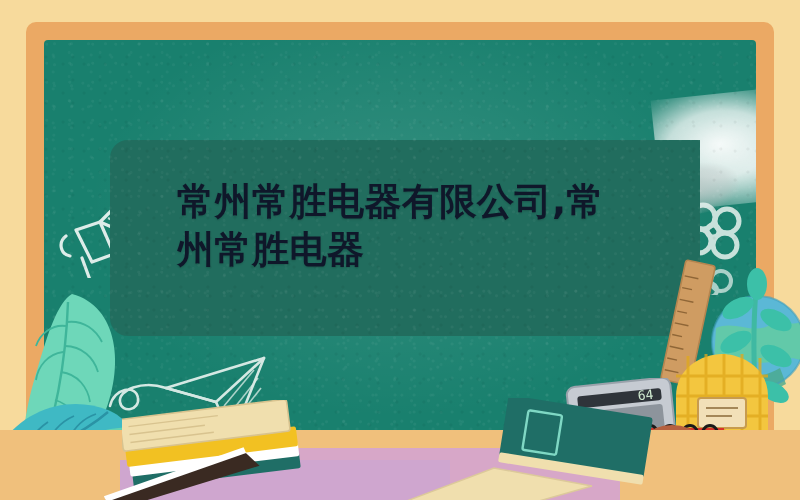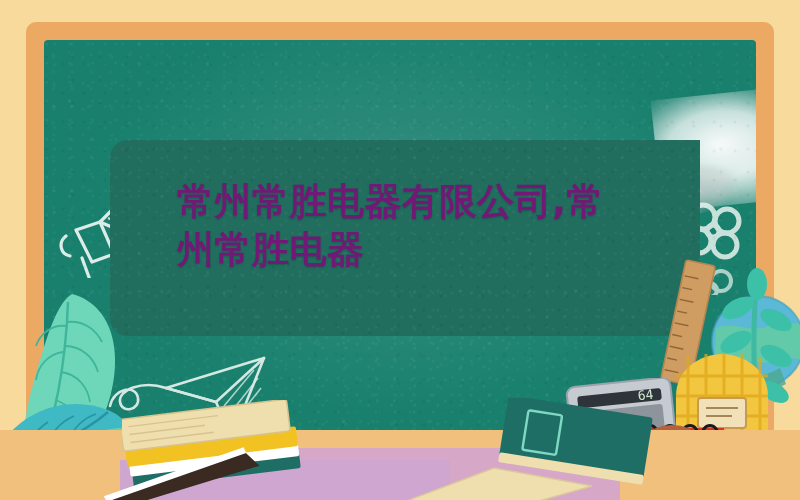--- a/index.html
+++ b/index.html
@@ -40,21 +40,21 @@
   }
   .board-grad{
     position:absolute;inset:0;
     background:radial-gradient(ellipse at 50% 42%, rgba(255,255,255,.12) 0%, rgba(255,255,255,0) 62%);
     pointer-events:none;
   }
 
   
   .headline{
     position:absolute;left:177px;top:178px;width:430px;
-    color:#701a75;font-size:37px;line-height:48px;font-weight:700;
+    color:#0f172a;font-size:37px;line-height:48px;font-weight:700;
     letter-spacing:.5px;
     text-shadow:0 1px 2px rgba(0,0,0,.18);
     white-space:pre-wrap;word-break:break-all;
   }
 
   
   .doodle{position:absolute;pointer-events:none;}
   .smudge{
     position:absolute;left:612px;top:52px;width:160px;height:112px;
     background:

